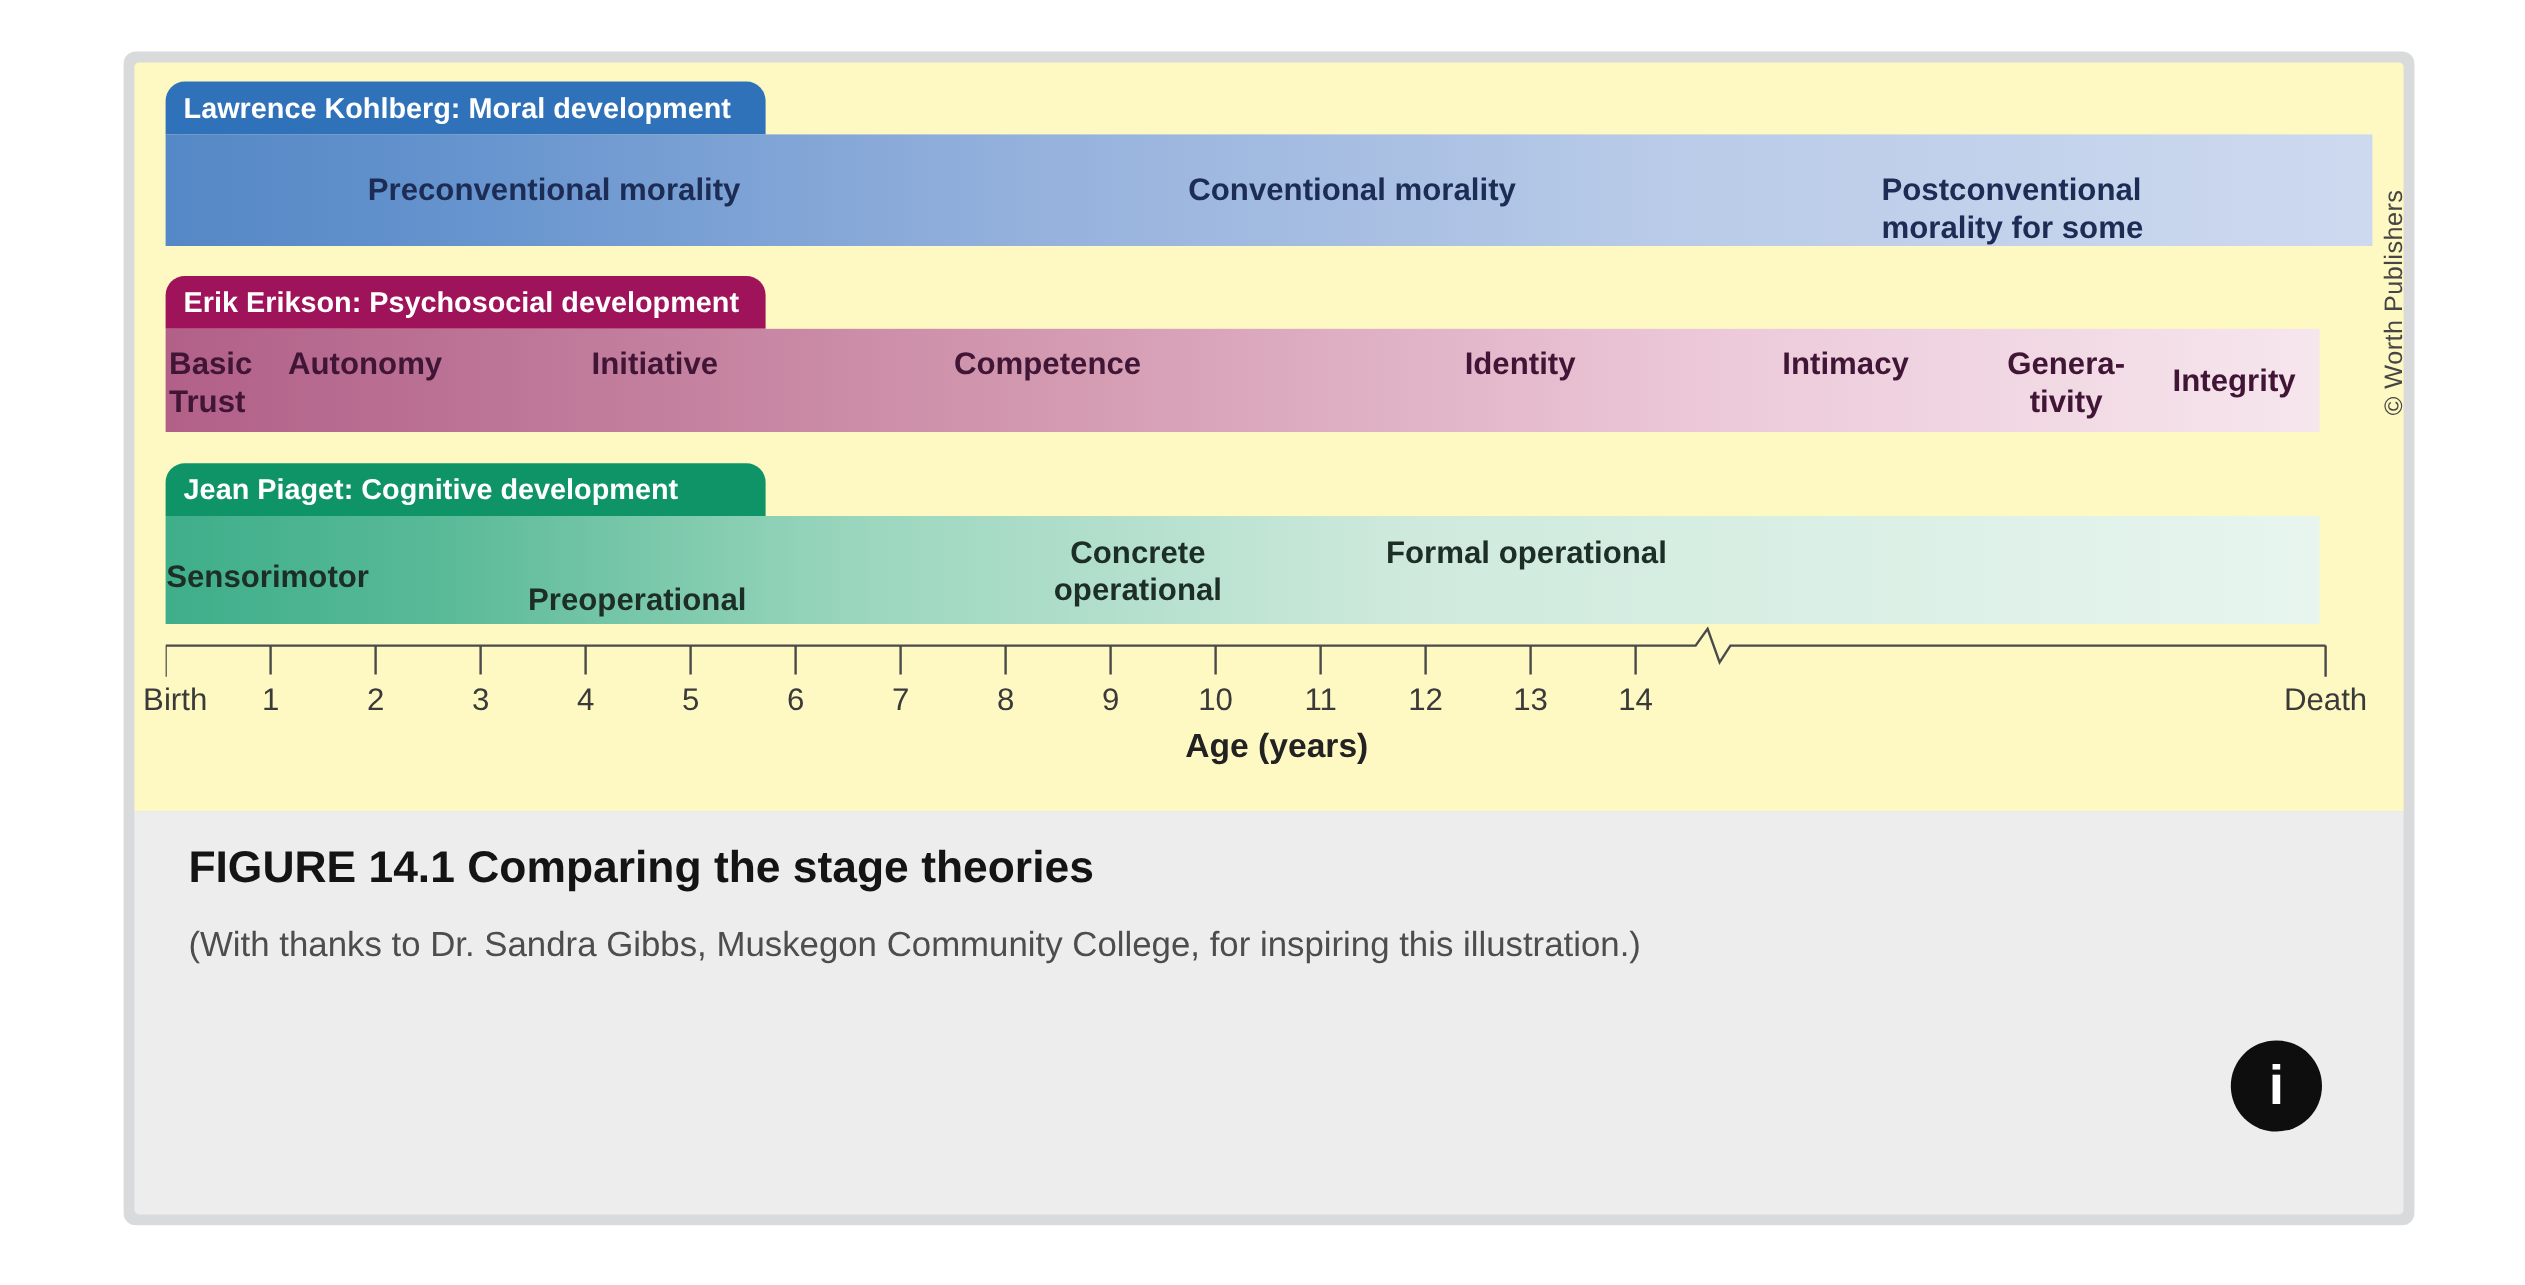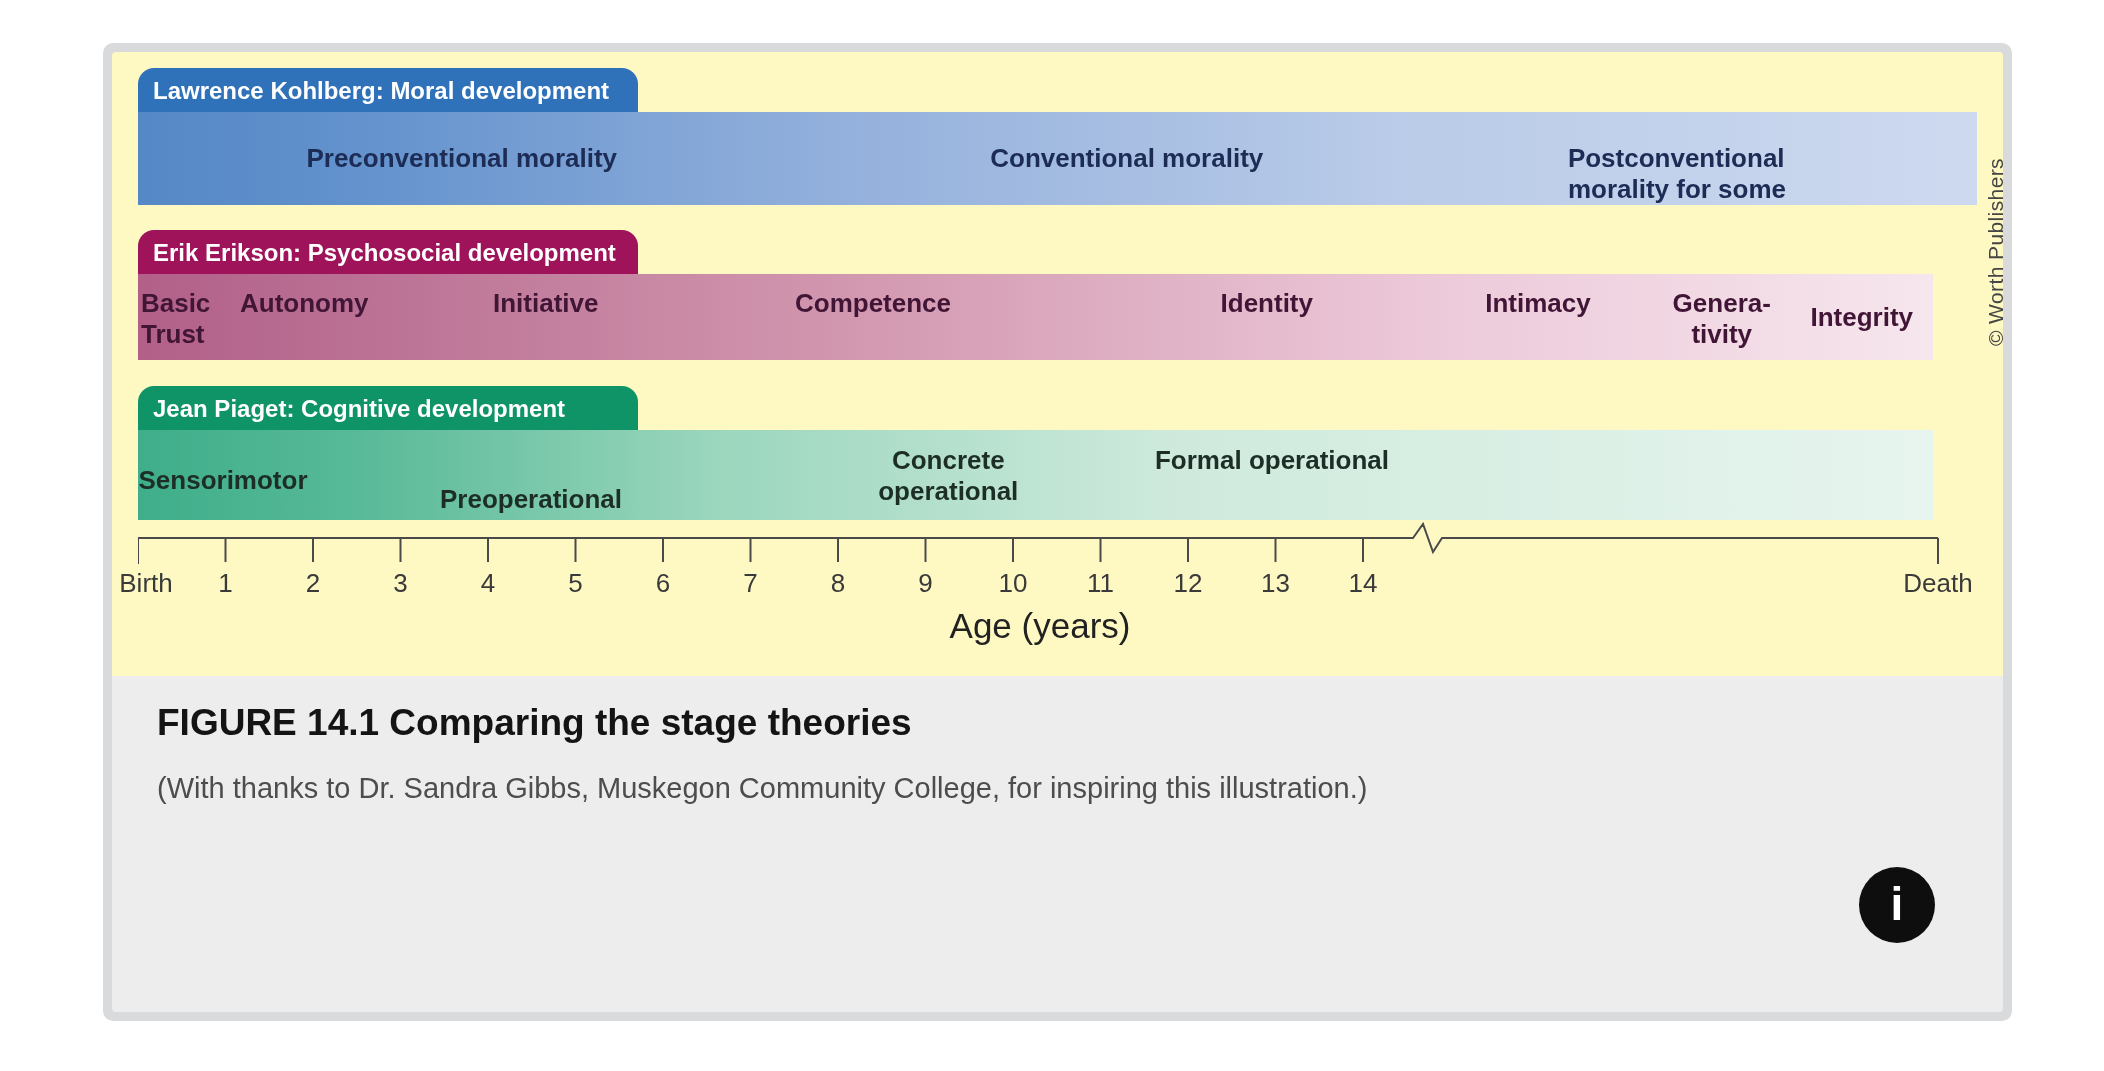--- a/index.html
+++ b/index.html
@@ -19,21 +19,21 @@
   .bar{position:absolute;left:0;width:1795px;}
   .stage{position:absolute;transform:translateX(-50%);white-space:pre-line;
          font-size:26px;font-weight:700;line-height:1.18;text-align:left;}
 
   
   #axis{position:absolute;left:26px;top:470px;width:1820px;height:150px;}
   #axis svg{position:absolute;left:0;top:0;}
   .tick-label{position:absolute;top:46px;transform:translateX(-50%);
               font-size:26px;color:#3a3a3a;white-space:nowrap;}
   #axis-title{position:absolute;top:84px;transform:translateX(-50%);
-              font-size:35px;font-weight:400;color:#222222;white-space:nowrap;}
+              font-size:28px;font-weight:700;color:#222222;white-space:nowrap;margin-left:24px;}
 
   
   #copyright{position:absolute;left:1872px;top:294px;transform:rotate(-90deg);
              transform-origin:0 0;font-size:21px;color:#454545;white-space:nowrap;
              letter-spacing:0.4px;}
 
   
   #caption{position:relative;width:1891px;height:336px;background:#ededee;
            border-radius:0 0 4px 4px;box-sizing:border-box;padding:26px 0 0 45px;}
   #caption-title{font-size:37px;font-weight:700;color:#141414;margin:0;}

